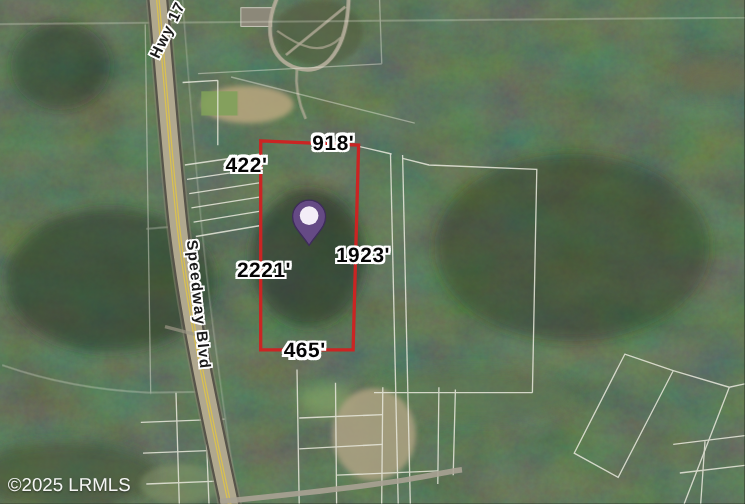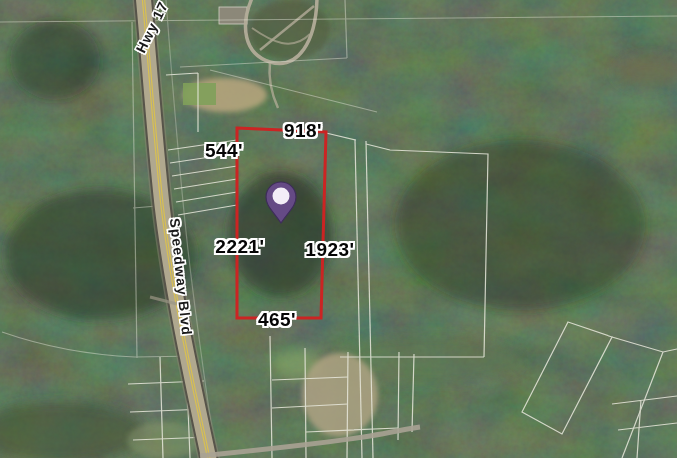--- a/index.html
+++ b/index.html
@@ -34,21 +34,21 @@
     letter-spacing:1.2px;
     text-shadow:
       -1.5px -1.5px 0 #fff, 1.5px -1.5px 0 #fff, -1.5px 1.5px 0 #fff, 1.5px 1.5px 0 #fff,
       -1.5px 0 0 #fff, 1.5px 0 0 #fff, 0 -1.5px 0 #fff, 0 1.5px 0 #fff;
   }
   .hwy-label{left:152px;top:27px;transform:translate(-50%,-50%) rotate(-64deg);}
   .blvd-label{left:181px;top:277px;transform:translate(-50%,-50%) rotate(84deg);}
   .dim-top{left:285px;top:131px;padding-left:36px;}
   .dim-upper-left{left:224px;top:151px;}
   .dim-left{left:240px;top:247px;}
-  .dim-right{left:330px;top:233px;margin-top:17px;}
+  .dim-right{left:330px;top:233px;}
   .dim-bottom{left:277px;top:320px;}
   .watermark{
     left:7px;top:431px;
     transform:none;
     font-size:17px;
     font-weight:400;
     color:rgba(255,255,255,.95);
     text-shadow:0 1px 2px rgba(0,0,0,.5);
   }
 </style>
@@ -160,19 +160,20 @@
     <g>
       <path d="M281,223 C 272,210 266,206 266,197 a15,15 0 1 1 30,0 c0,9 -6,13 -15,26 z" stroke-width="1.2" fill="#654a85" stroke="#3e2d5a"></path>
       <circle cx="281" cy="196" r="8.5" fill="#f3edf7"></circle>
     </g>
   </svg>
 
   <div class="label road-label hwy-label">Hwy 17</div>
   <div class="label road-label blvd-label">Speedway Blvd</div>
 
   <div class="label dim-label dim-top">918'</div>
-  <div class="label dim-label dim-upper-left">544'</div>
+  <div class="label dim-label dim-upper-left">422'</div>
   <div class="label dim-label dim-left">2221'</div>
   <div class="label dim-label dim-right">1923'</div>
   <div class="label dim-label dim-bottom">465'</div>
 
+  <div class="label watermark">©2025 LRMLS</div>
 
 </div>
 
 </body></html>

